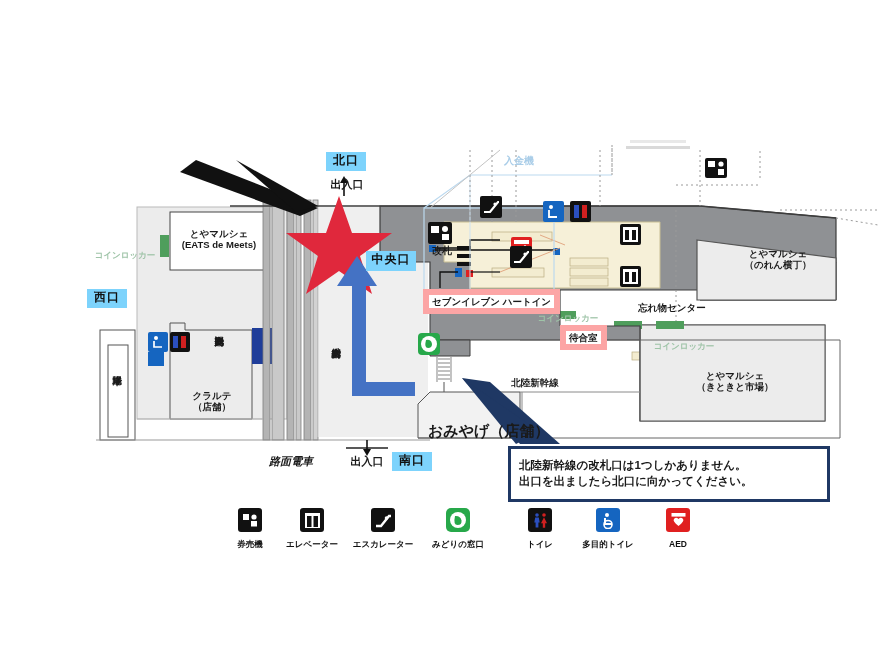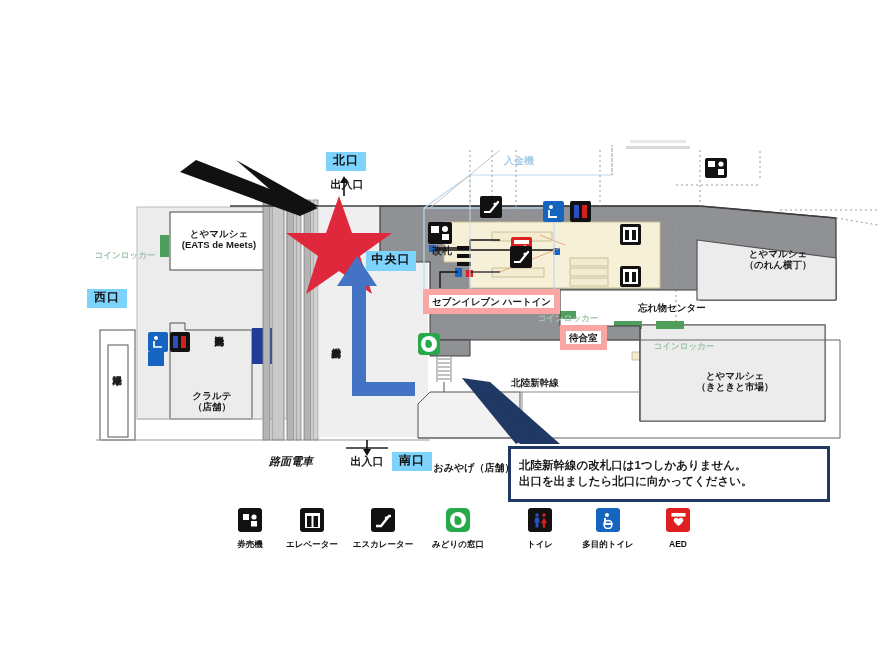--- a/index.html
+++ b/index.html
@@ -341,21 +341,21 @@
 
   <div class="mlabel" style="left:172px;top:390px;width:80px;font-size:9.5px;font-weight:bold;">クラルテ
 （店舗）</div>
 
   <div class="mlabel vert" style="left:112px;top:368px;font-size:9.5px;font-weight:bold;">降車場</div>
 
   <div class="mlabel" style="left:251px;top:455px;width:80px;font-size:11px;font-weight:bold;font-style:italic;">路面電車</div>
 
   <div class="mlabel" style="left:490px;top:377px;width:90px;font-size:9.5px;font-weight:bold;">北陸新幹線</div>
 
-  <div class="mlabel" style="left:428px;top:422px;width:92px;font-size:10px;font-weight:bold;margin-top:40px;">おみやげ（店舗）</div>
+  <div class="mlabel" style="left:428px;top:422px;width:92px;font-size:15px;font-weight:bold;">おみやげ（店舗）</div>
 
   <div id="legend">
 
     <div class="leg-item" style="left:0px;top:0px;">
       <div class="leg-ico ic-black">
         <svg width="17" height="15" viewBox="0 0 17 15">
           <rect x="1" y="1" width="6" height="6" fill="#fff"></rect>
           <circle cx="12" cy="4" r="2.6" fill="#fff"></circle>
           <rect x="9" y="8" width="6" height="5.5" fill="#fff"></rect>
         </svg>

